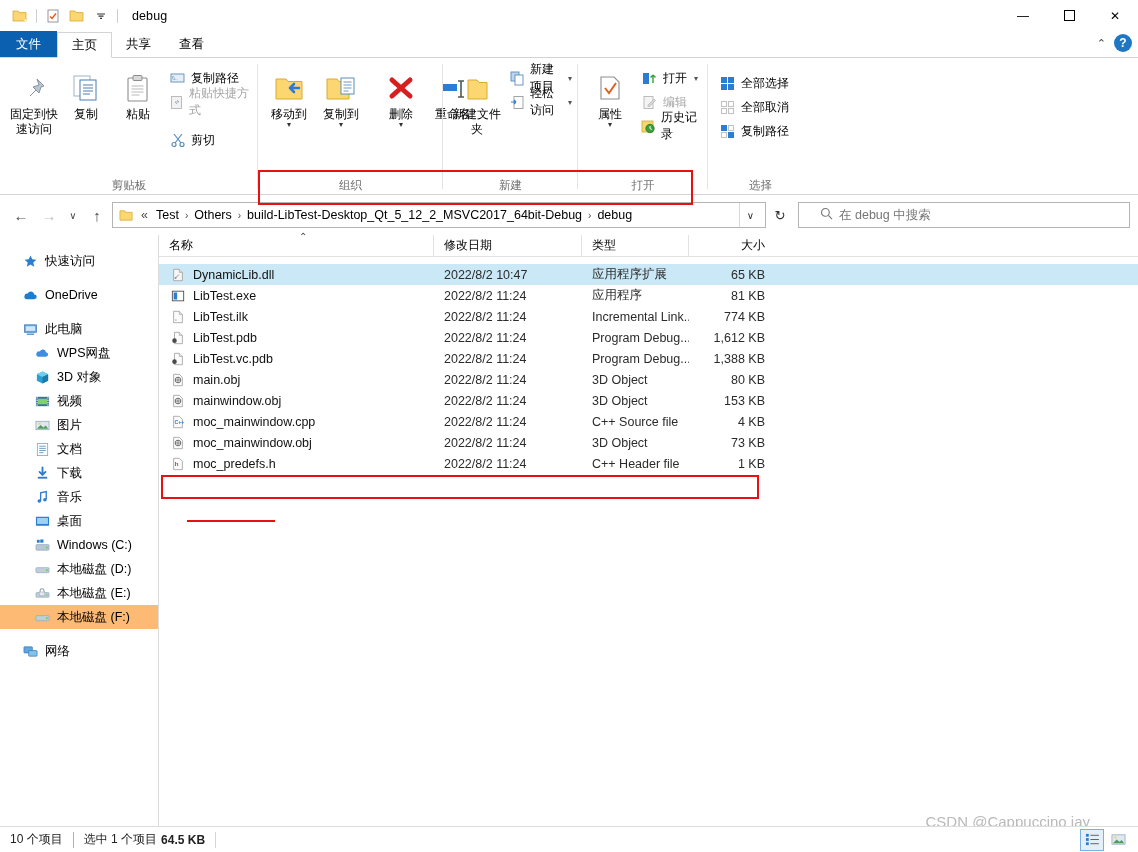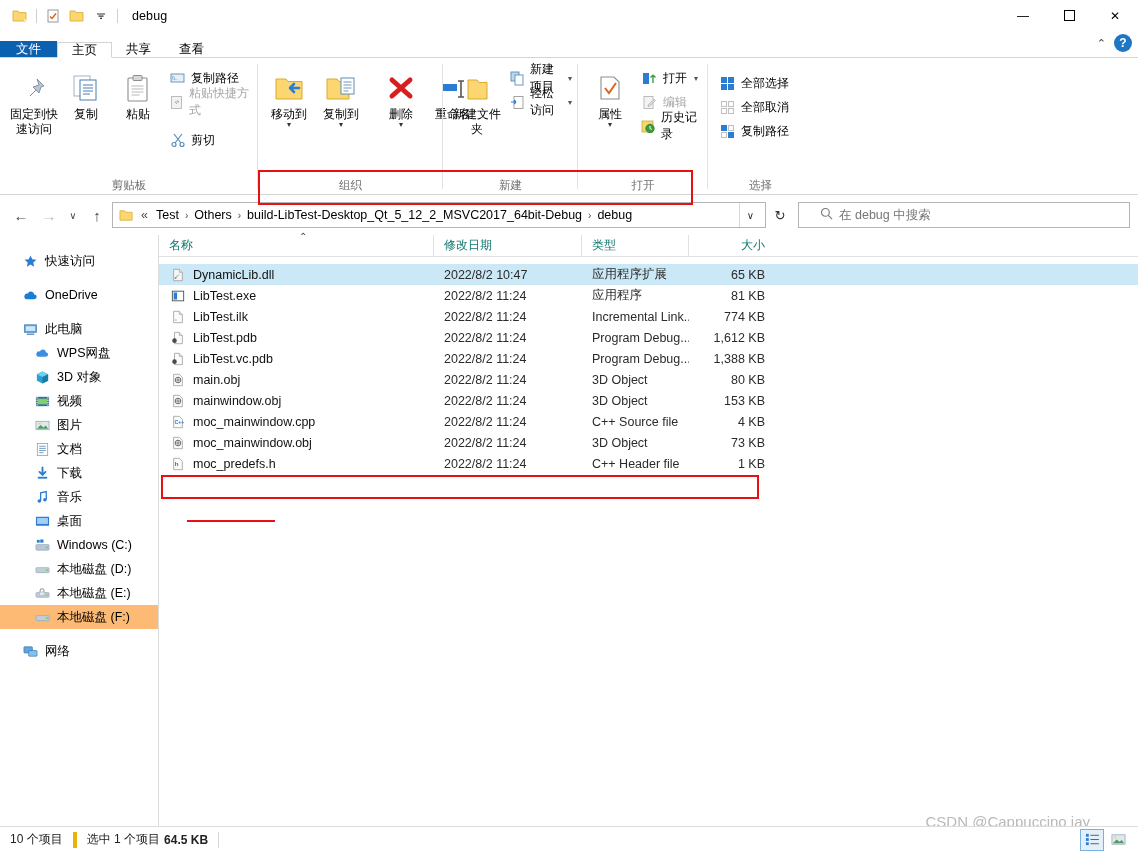--- a/index.html
+++ b/index.html
@@ -30,21 +30,21 @@
     width: 46px; height: 31px; display: flex; align-items: center; justify-content: center;
     font-size: 12px; color: #000;
   }
 
   
   .tabstrip {
     height: 26px; display: flex; align-items: flex-end;
     border-bottom: 1px solid #d4d4d4; position: relative; background: #fff;
   }
   .tab {
-    height: 16px; padding: 0 14px; display: flex; align-items: center;
+    height: 26px; padding: 0 14px; display: flex; align-items: center;
     font-size: 12.5px; color: #000; cursor: default;
   }
   .tab.file { background: #0b60b0; color: #fff; font-weight: normal; padding: 0 16px; }
   .tab.active {
     background: #fff; border: 1px solid #d4d4d4; border-bottom: 1px solid #fff;
     position: relative; top: 1px; z-index: 3;
   }
   .tabstrip-right { position: absolute; right: 6px; top: 2px; display: flex; align-items: center; gap: 8px; }
   .chev-collapse { font-size: 11px; color: #444; }
   .help-btn {
@@ -147,21 +147,21 @@
   .navitem.sel { background: #fdba74; }
   .navgap { height: 10px; }
   .navicon { width: 16px; height: 16px; display: flex; align-items: center; justify-content: center; }
 
   .listpane { flex: 1; position: relative; background: #fff; }
   .colhdr {
     height: 22px; display: flex; align-items: center; border-bottom: 1px solid #e2e2e2;
     position: relative; background: #fff;
   }
   .ch {
-    font-size: 12px; color: #0f766e; height: 22px; display: flex; align-items: center;
+    font-size: 12px; color: #000000; height: 22px; display: flex; align-items: center;
     border-right: 1px solid #e2e2e2; padding-left: 10px;
   }
   .ch.name { width: 275px; }
   .ch.date { width: 148px; }
   .ch.type { width: 107px; }
   .ch.size { width: 86px; justify-content: flex-end; padding-right: 10px; border-right: none; }
   .sortmark {
     position: absolute; left: 140px; top: -4px; font-size: 10px; color: #4a4a4a;
   }
 
@@ -190,21 +190,21 @@
   
   .statusbar {
     position: absolute; left: 0; bottom: 0; width: 1138px; height: 26px;
     border-top: 1px solid #dcdcdc; display: flex; align-items: center;
     background: #fff; padding-left: 10px; gap: 0;
   }
   .st {
     font-size: 12px; color: #222; padding: 0 10px; height: 16px;
     display: flex; align-items: center;
   }
-  .st.b1 { border-right: 4px solid #eab308; padding-left: 0; }
+  .st.b1 { border-right: 1px solid #eab308; padding-left: 0; }
   .st.b2 { border-right: 1px solid #d6d6d6; font-weight: bold; }
   .viewbtns { position: absolute; right: 8px; display: flex; gap: 2px; align-items: center; }
   .vbtn {
     width: 24px; height: 22px; display: flex; align-items: center; justify-content: center;
   }
   .vbtn.active { border: 1px solid #7ab0dd; background: #e3f0fa; }
   .watermark {
     position: absolute; right: 48px; bottom: 22px;
     font-size: 15px; color: #b9b9b9; white-space: nowrap;
   }

